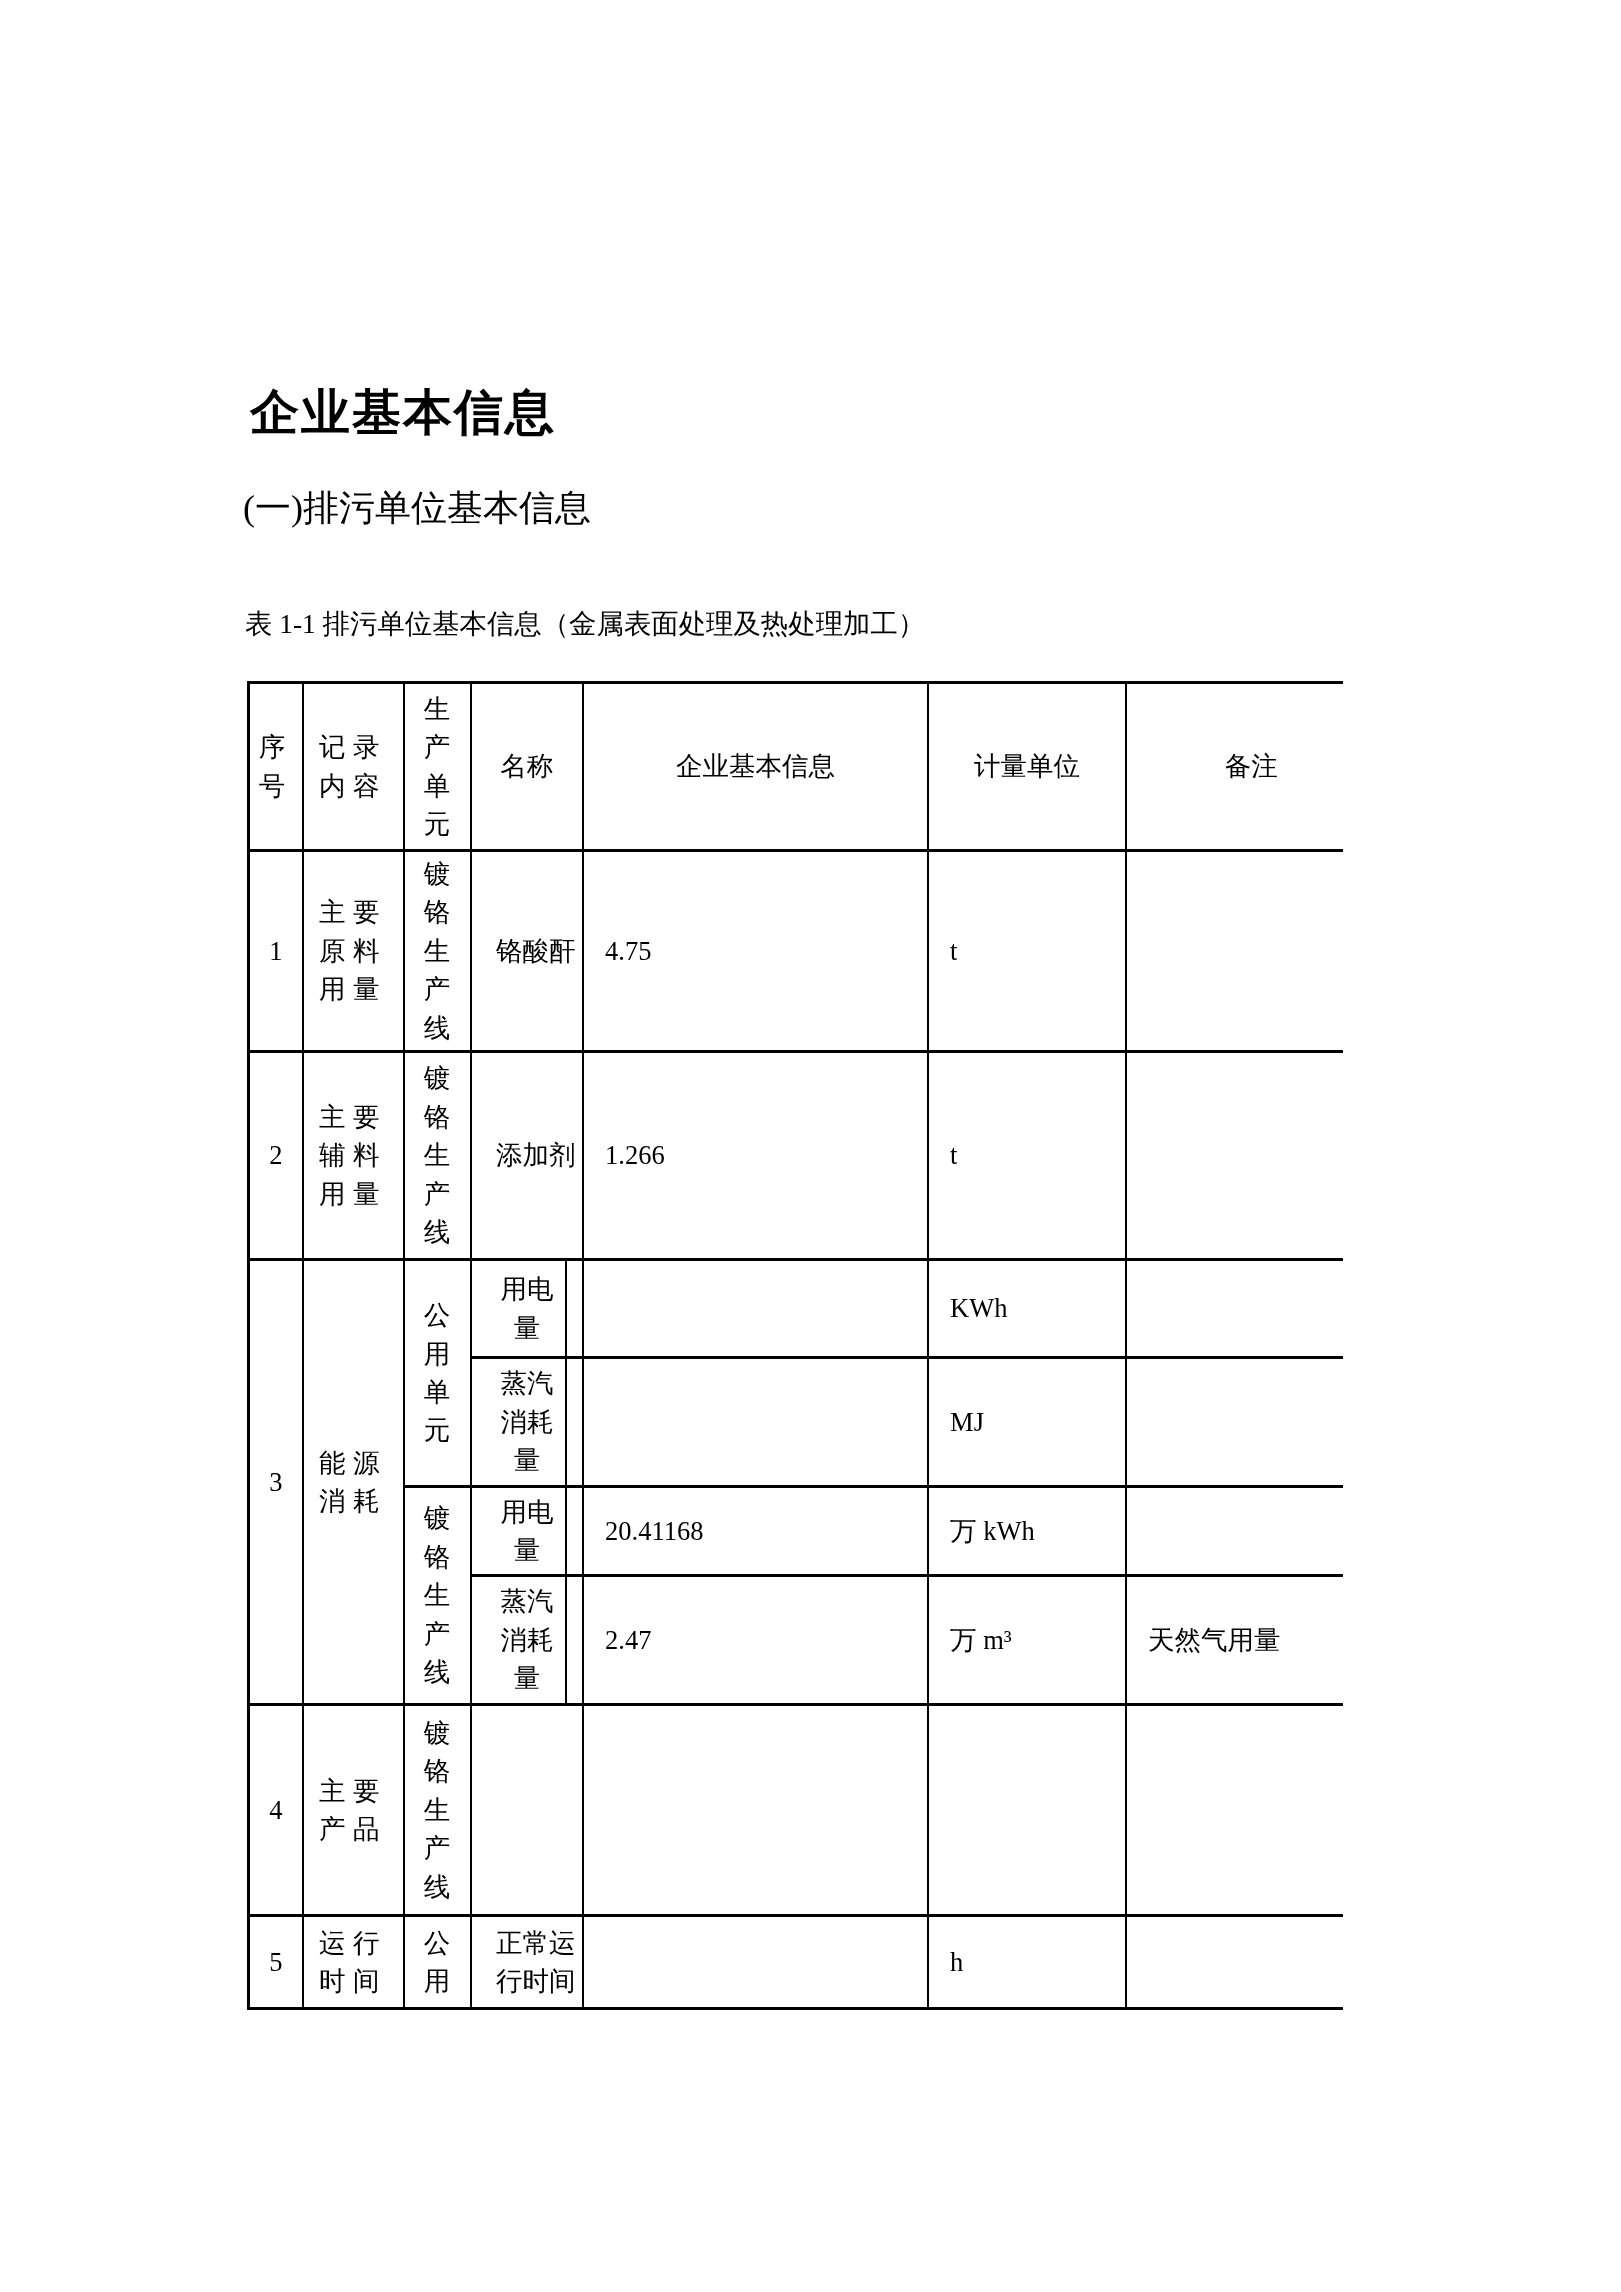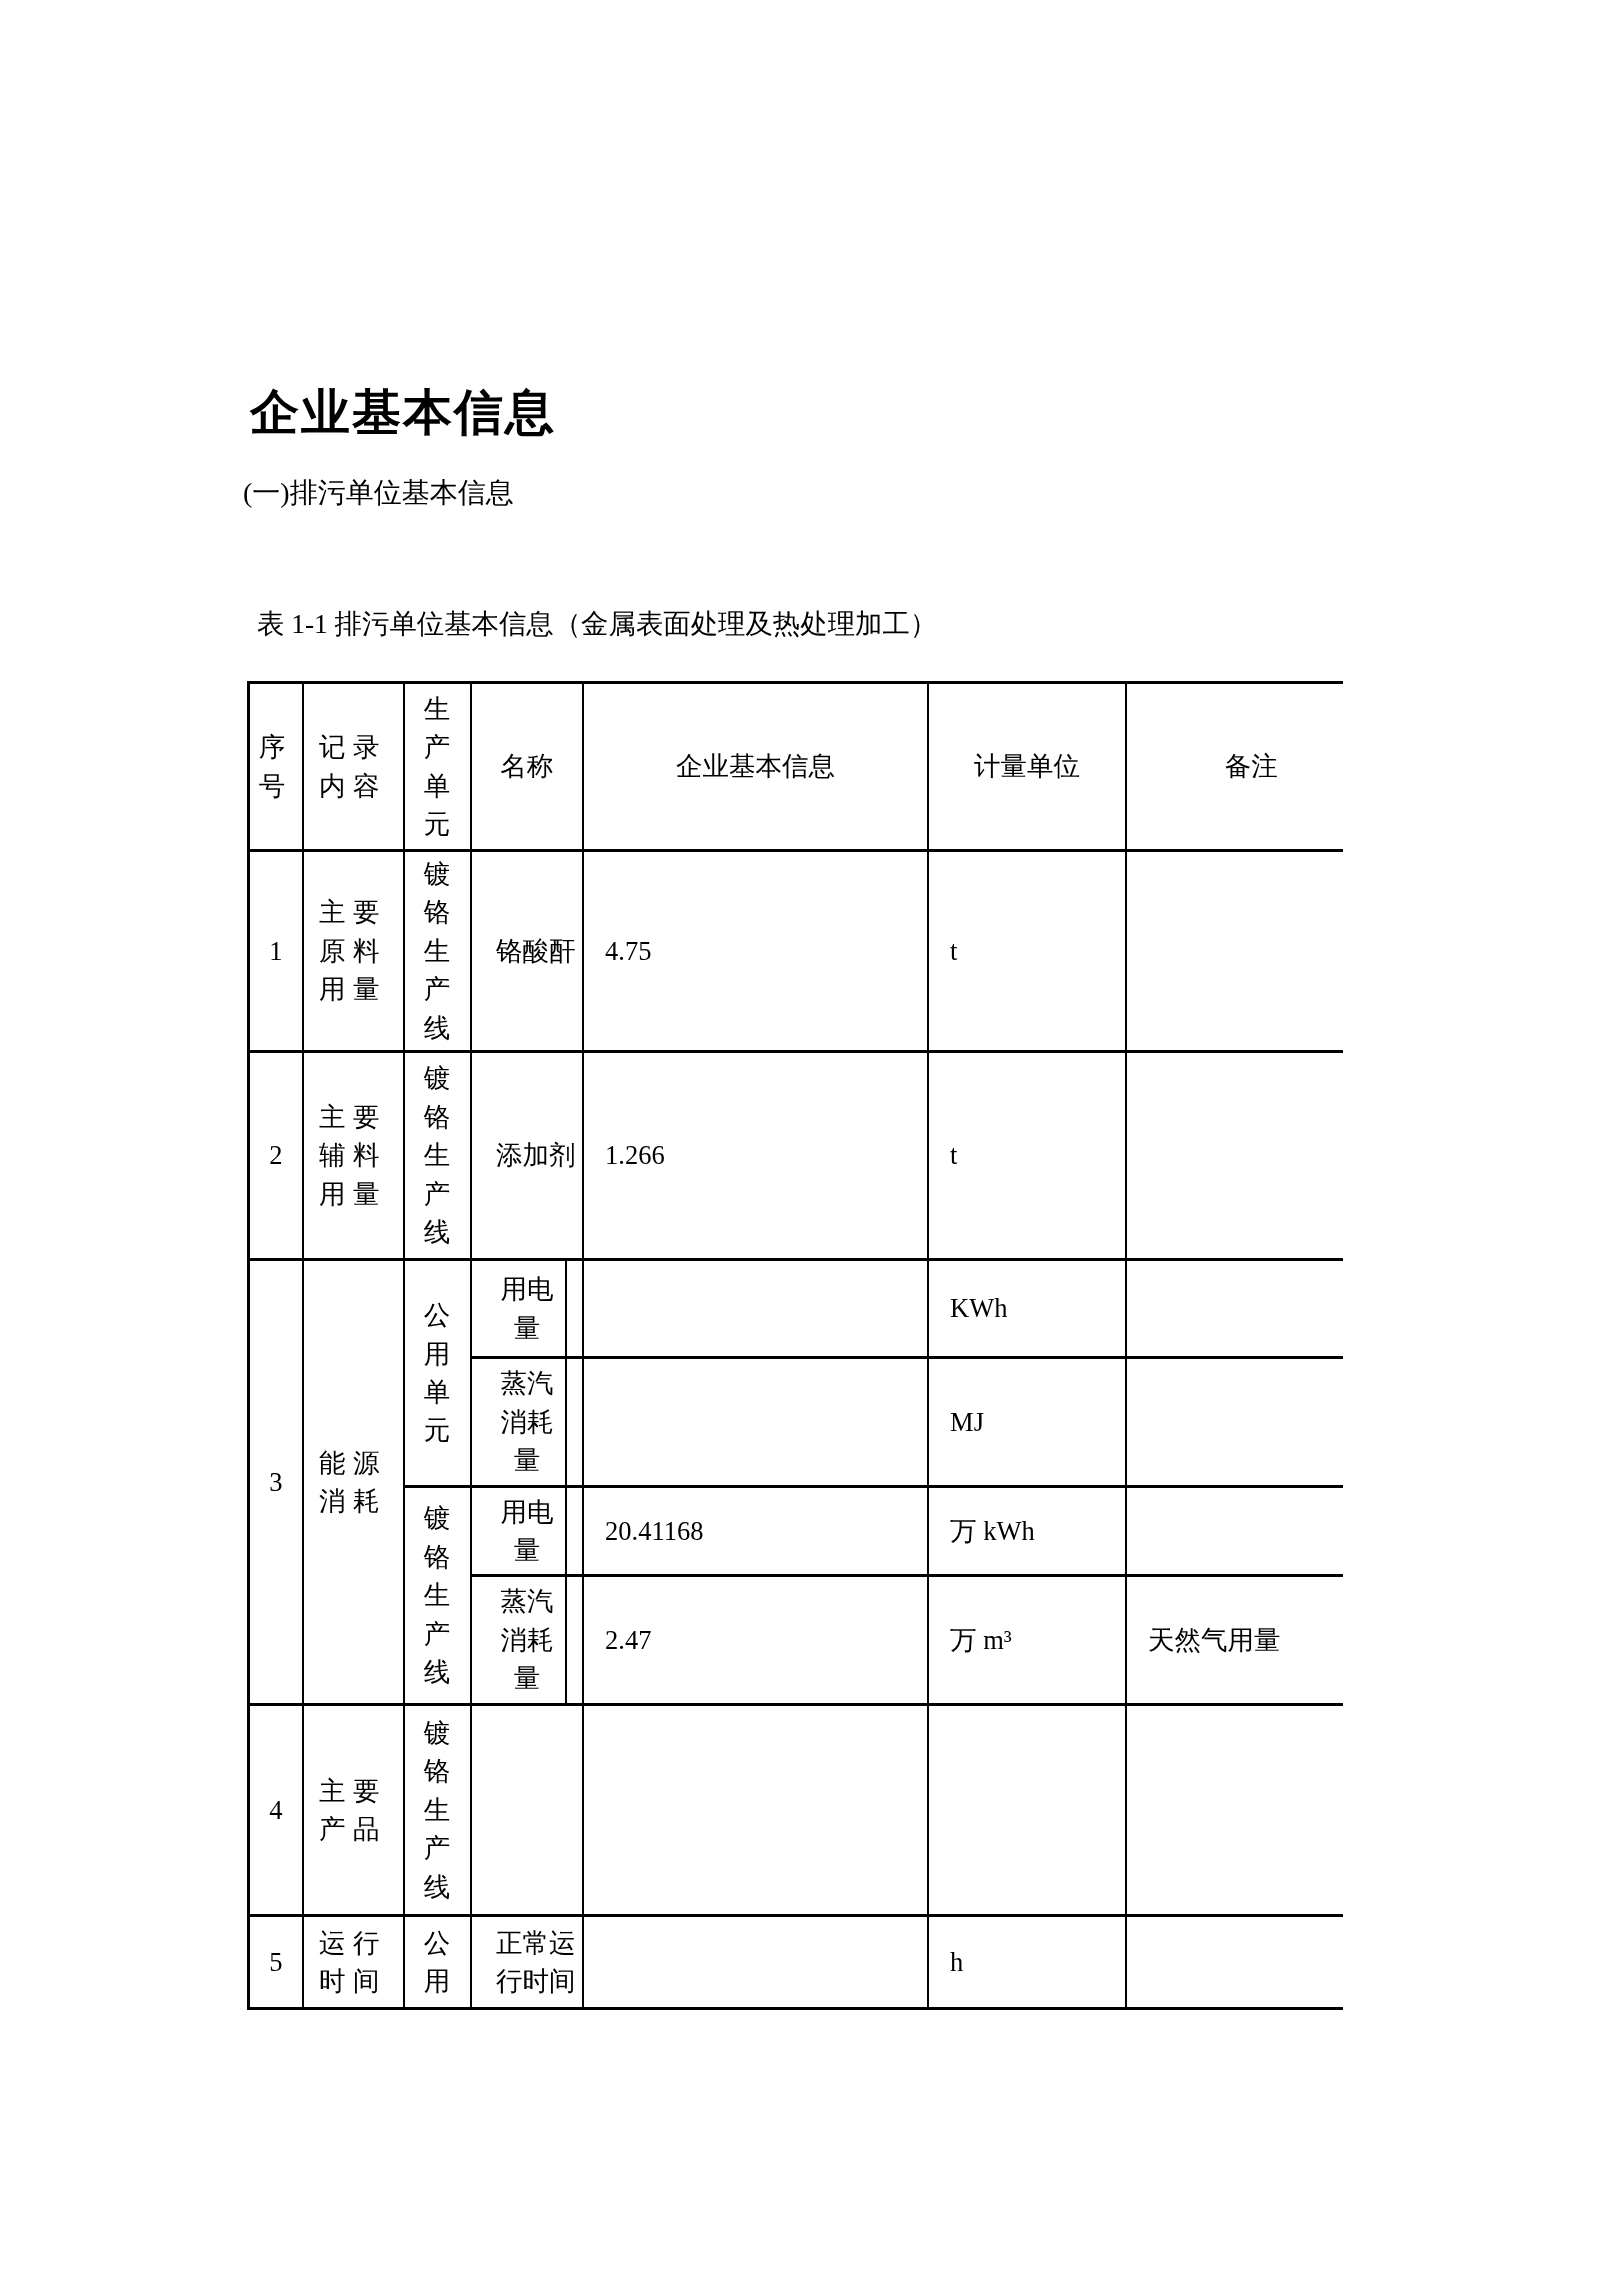--- a/index.html
+++ b/index.html
@@ -21,32 +21,31 @@
     left: 250px;
     top: 380px;
     font-size: 49px;
     font-weight: bold;
     letter-spacing: 2px;
     white-space: nowrap;
   }
   .page-subtitle {
     position: absolute;
     left: 243px;
-    top: 474px;
-    font-size: 28px;
+    top: 484px;
+    font-size: 36px;
     font-weight: normal;
     white-space: nowrap;
   }
   .table-caption {
     position: absolute;
     left: 245px;
     top: 606px;
     font-size: 27.4px;
     white-space: nowrap;
-    margin-left: 12px;
   }
   table.main-table {
     position: absolute;
     left: 247px;
     top: 681px;
     width: 1128px;
     border-collapse: collapse;
     table-layout: fixed;
     border: 3.9px solid #000;
   }

